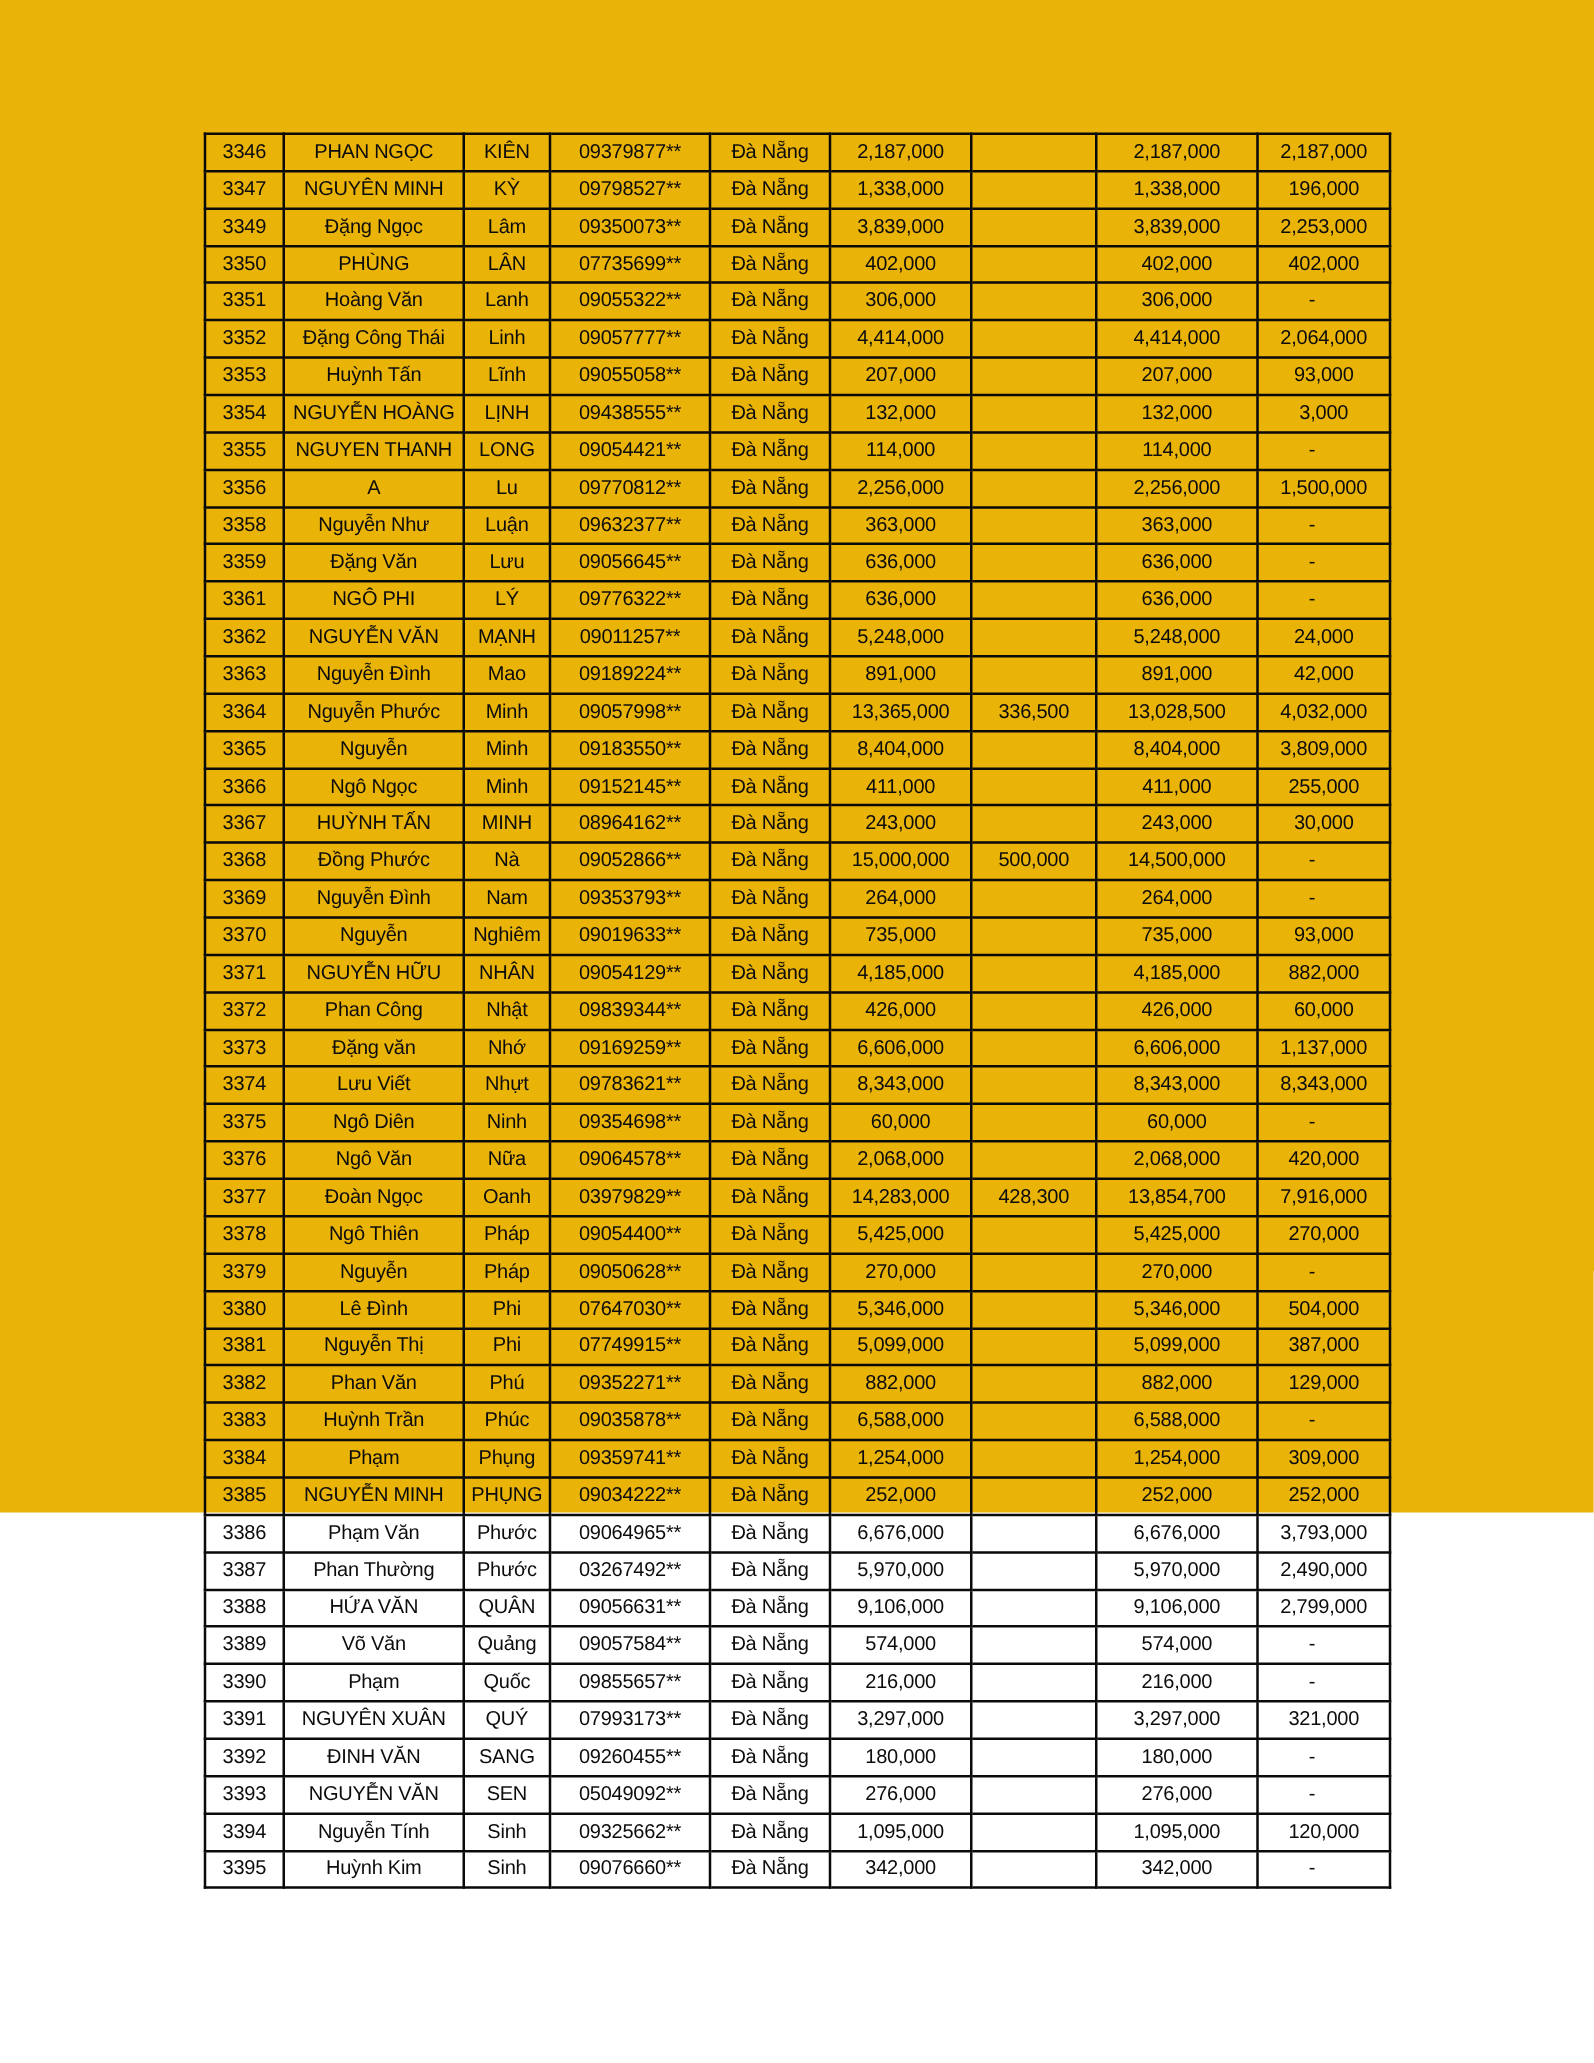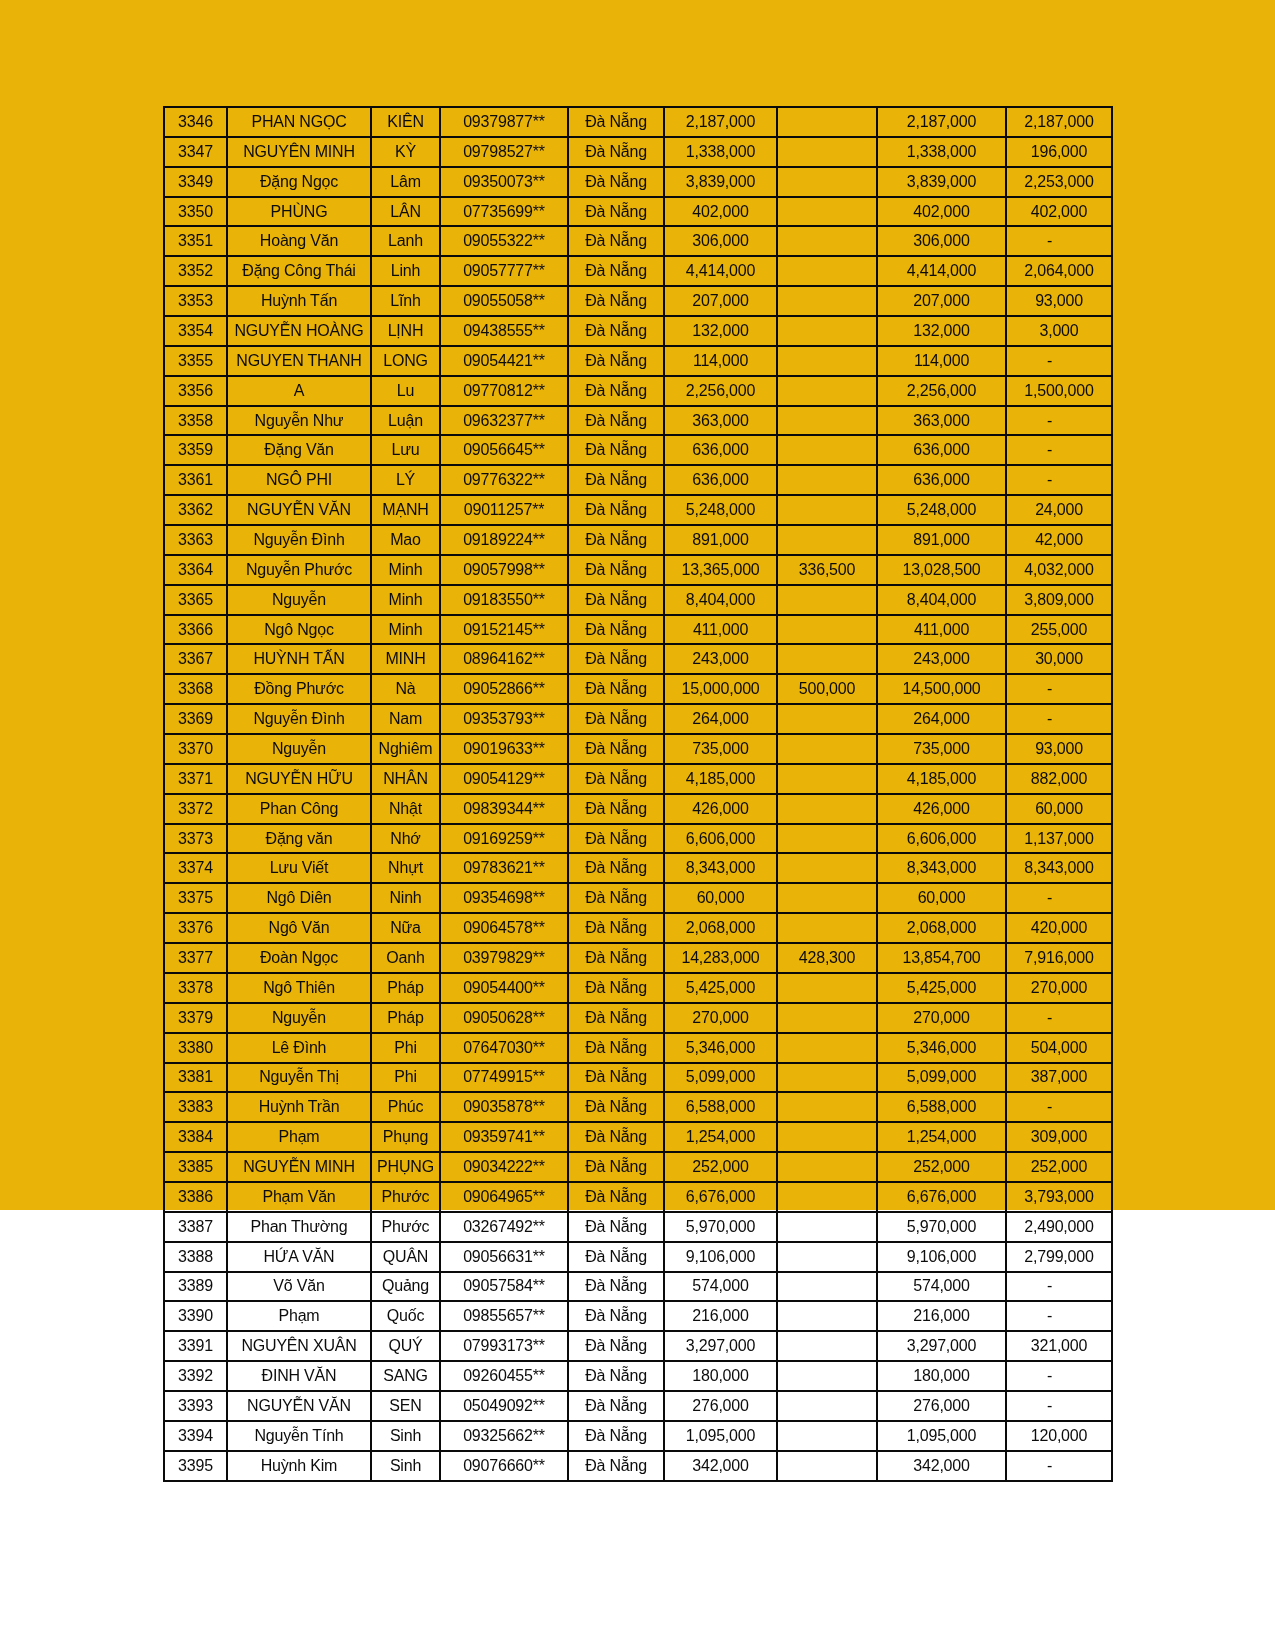--- a/index.html
+++ b/index.html
@@ -428,20 +428,31 @@
     <td class="c-name">Nguyễn Thị</td>
     <td class="c-given">Phi</td>
     <td class="c-phone">07749915**</td>
     <td class="c-city">Đà Nẵng</td>
     <td class="num">5,099,000</td>
     <td class="num"></td>
     <td class="num">5,099,000</td>
     <td class="num">387,000</td>
   </tr>
         <tr>
+    <td class="c-id">3382</td>
+    <td class="c-name">Phan Văn</td>
+    <td class="c-given">Phú</td>
+    <td class="c-phone">09352271**</td>
+    <td class="c-city">Đà Nẵng</td>
+    <td class="num">882,000</td>
+    <td class="num"></td>
+    <td class="num">882,000</td>
+    <td class="num">129,000</td>
+  </tr>
+        <tr>
     <td class="c-id">3383</td>
     <td class="c-name">Huỳnh Trần</td>
     <td class="c-given">Phúc</td>
     <td class="c-phone">09035878**</td>
     <td class="c-city">Đà Nẵng</td>
     <td class="num">6,588,000</td>
     <td class="num"></td>
     <td class="num">6,588,000</td>
     <td class="num dash">-</td>
   </tr>

